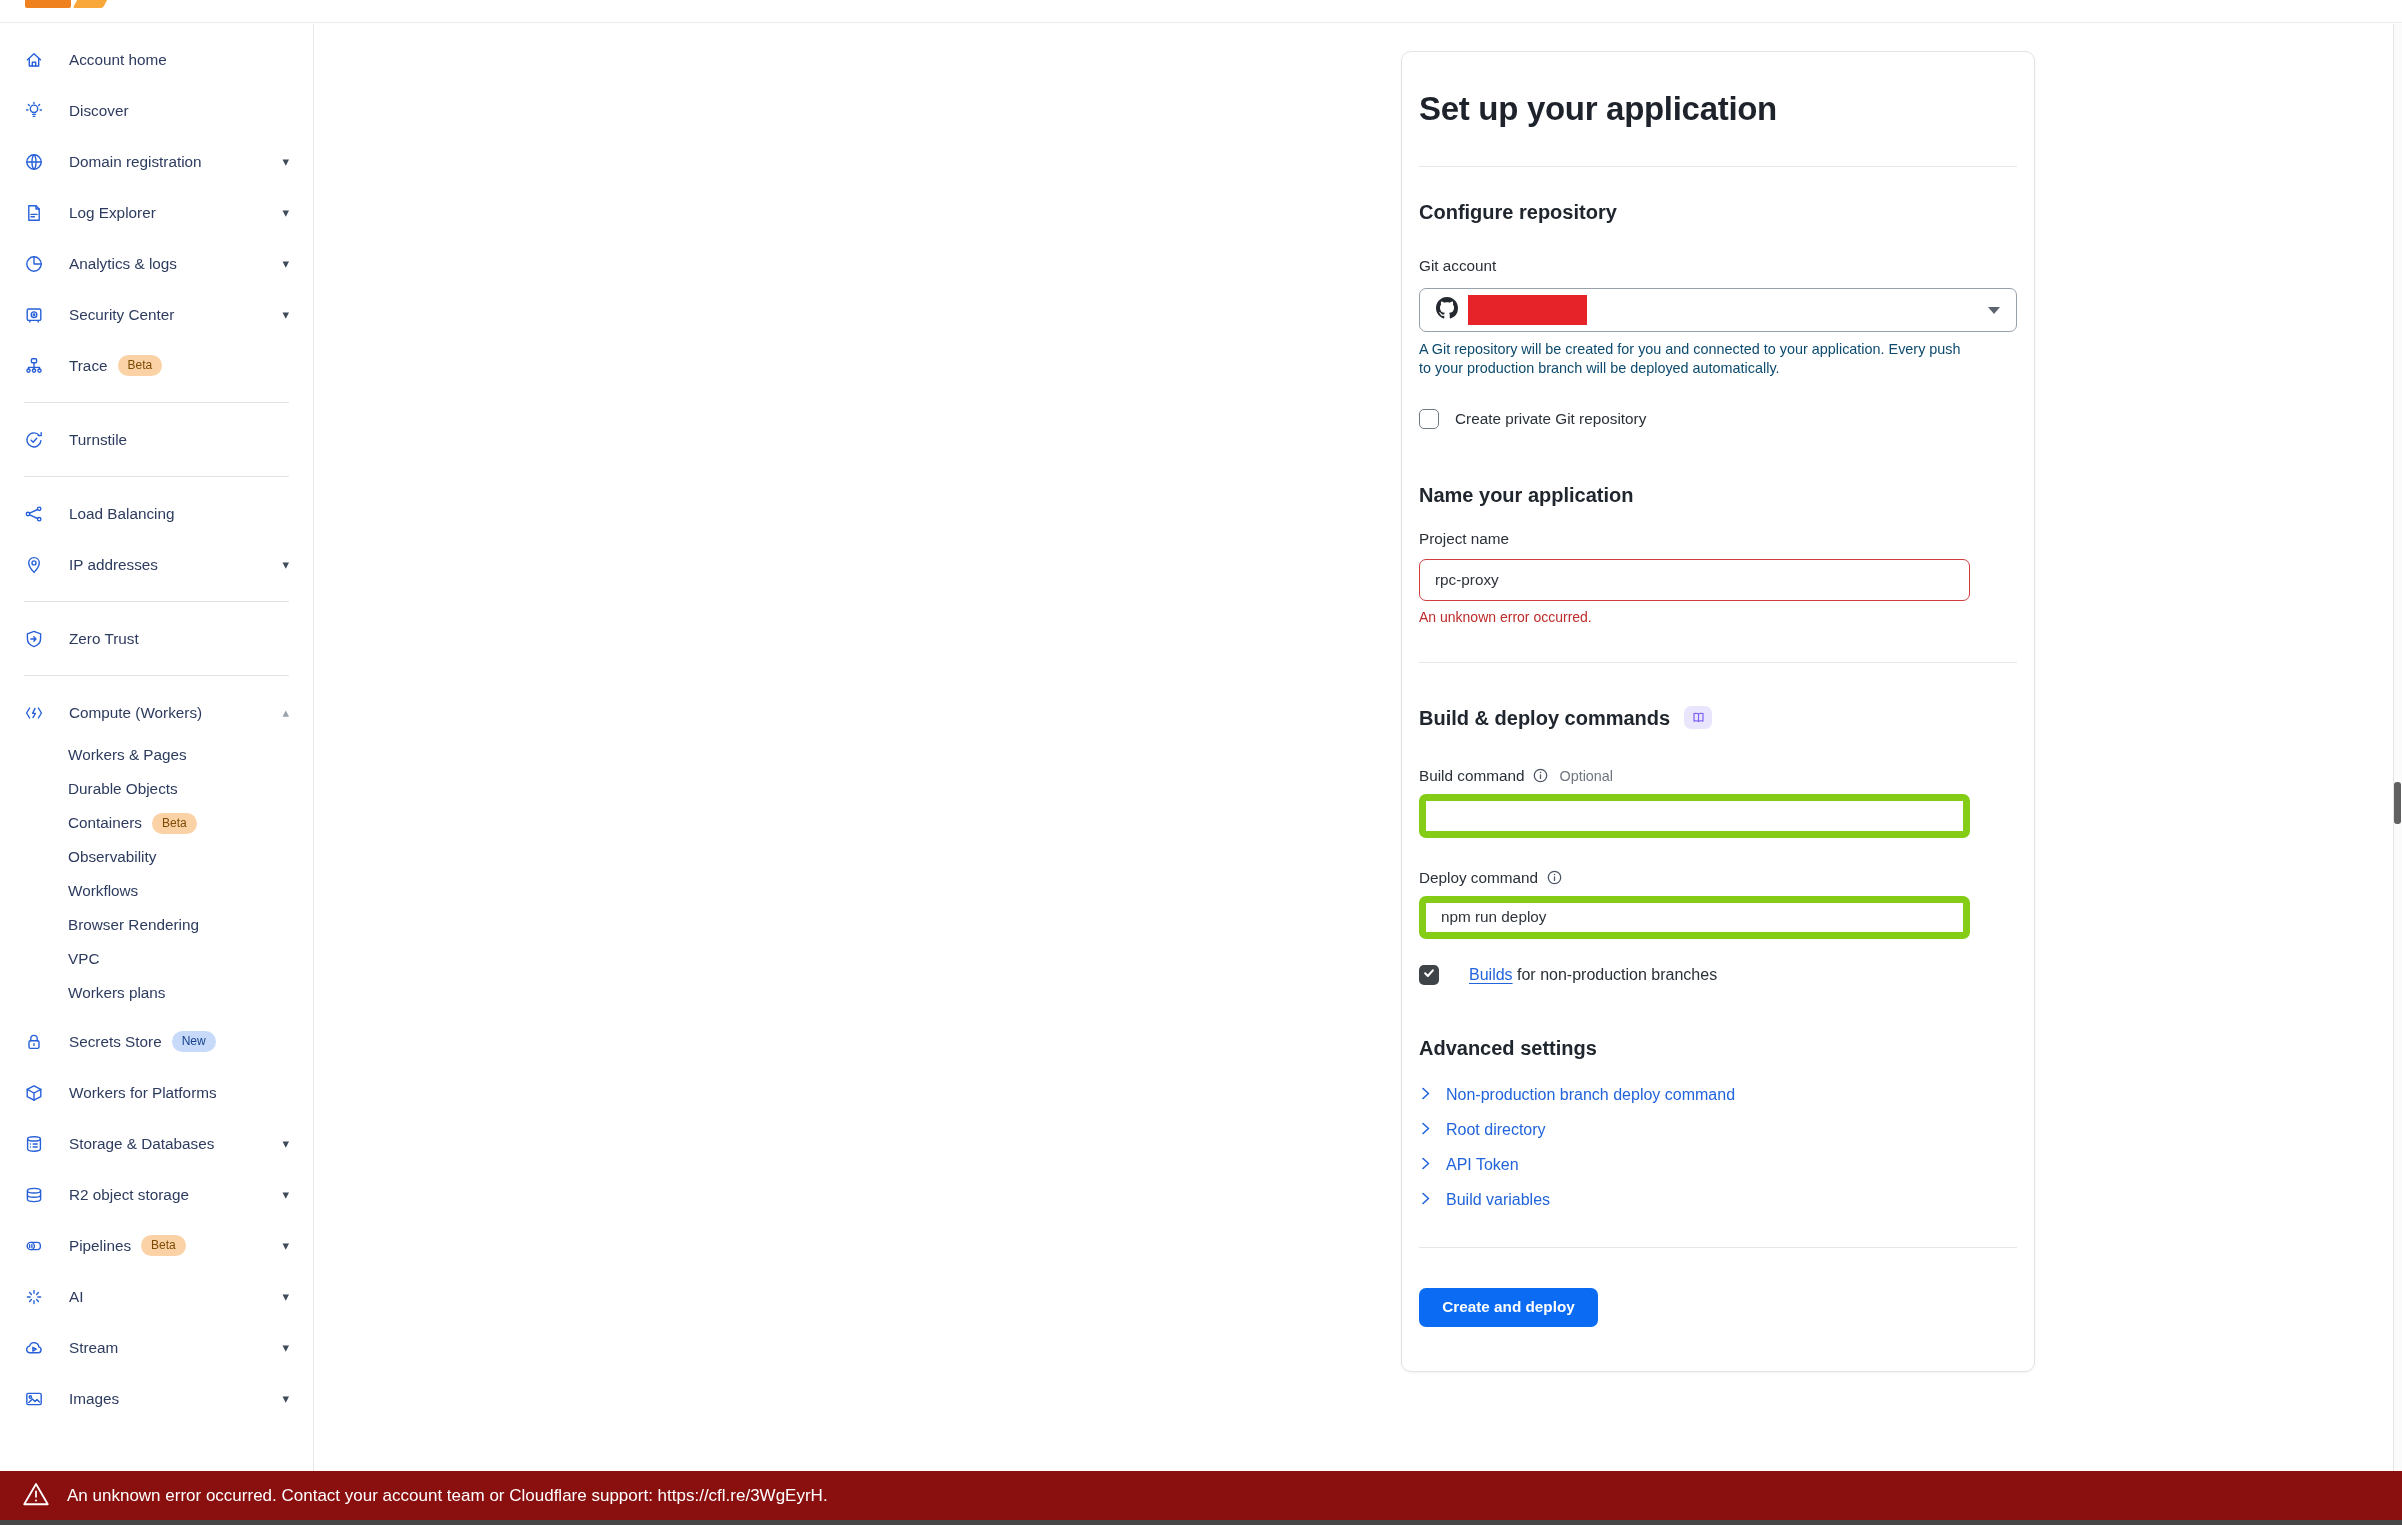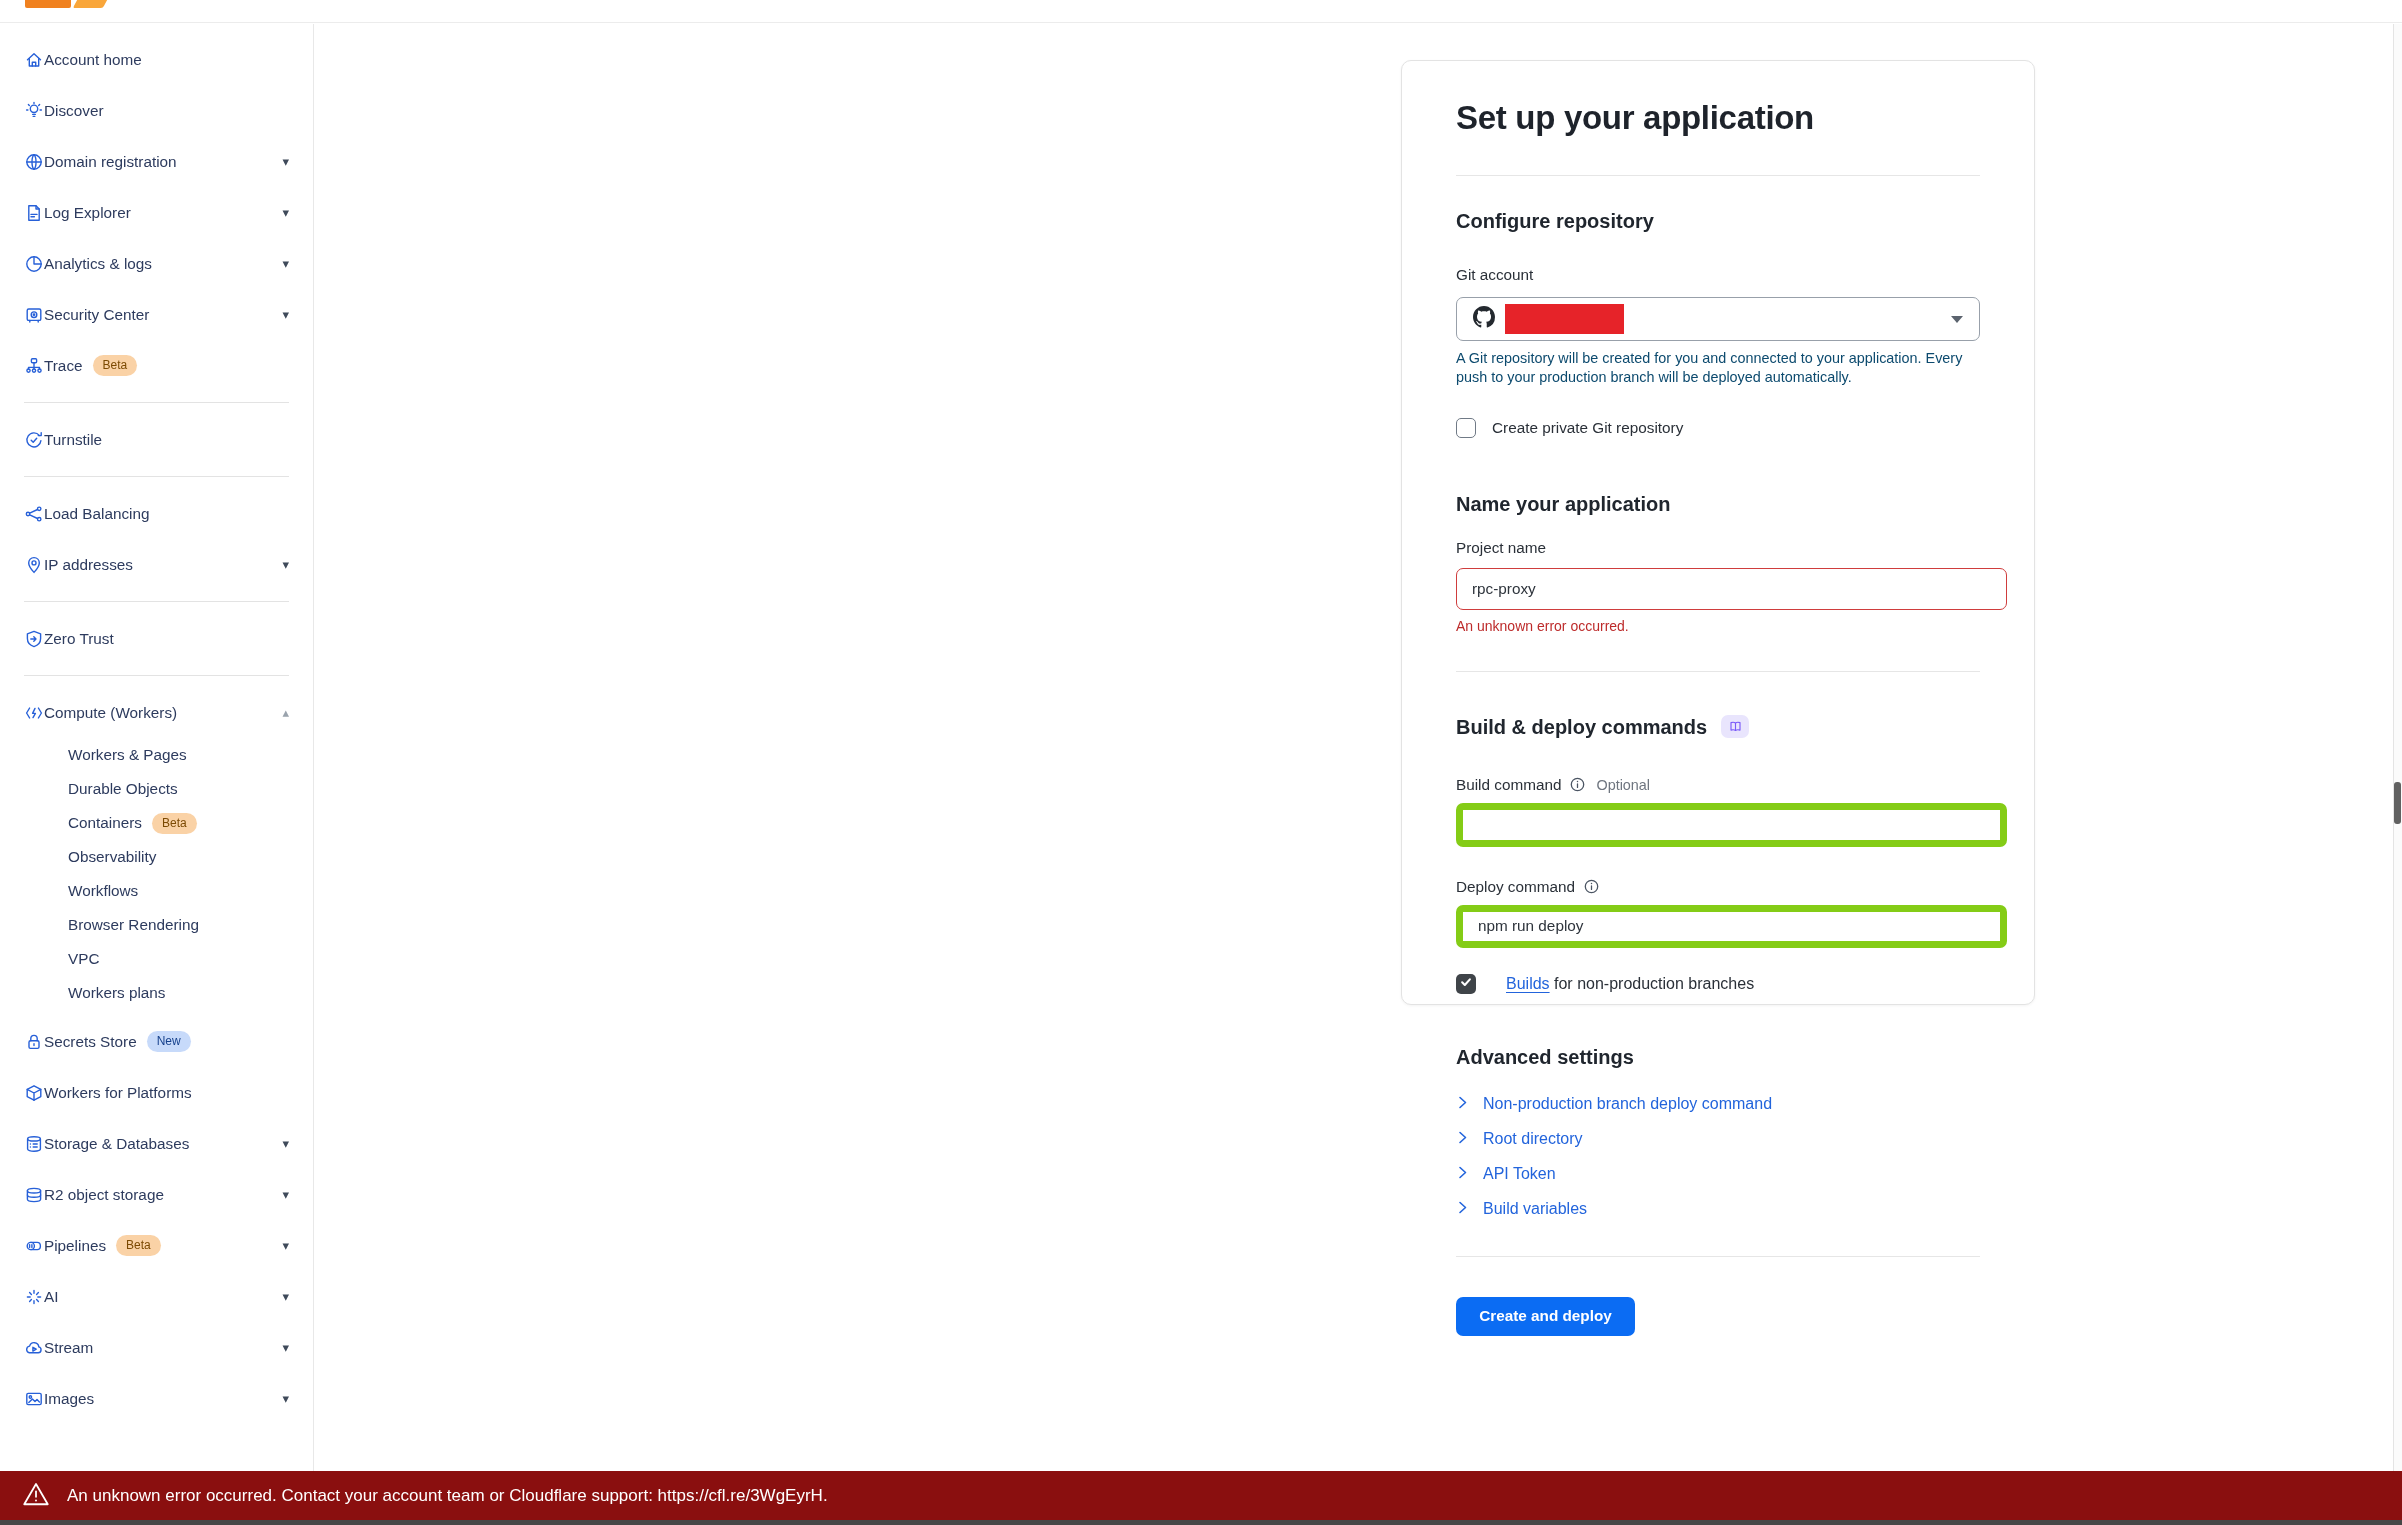--- a/index.html
+++ b/index.html
@@ -11,36 +11,36 @@
     background:#fff; border-bottom:1px solid #ececec; }
   .logo-frag { position:absolute; top:0; left:25px; height:8px; width:79px; }
   .logo-frag .p1 { position:absolute; left:0; top:0; width:46px; height:8px; background:#f0811f; border-radius:0 0 2px 2px; }
   .logo-frag .p2 { position:absolute; left:50px; top:0; width:30px; height:8px; background:#f9a63a; transform:skewX(-28deg); border-radius:0 0 2px 2px; }
 
   
   .sidebar { position:absolute; left:0; top:24px; width:314px; height:1448px;
     background:#fff; border-right:1px solid #e8e8e8; padding-top:10px; overflow:hidden; }
   .srow { display:flex; align-items:center; height:51px; padding:0 24px; cursor:pointer; }
   .srow .sicon { width:20px; height:20px; flex:0 0 20px; display:flex; align-items:center; justify-content:center; }
-  .srow .slabel { font-size:15.3px; color:#2d3b5e; white-space:nowrap; }
+  .srow .slabel { margin-left:25px; font-size:15.3px; color:#2d3b5e; white-space:nowrap; }
   .srow.sub { height:34px; padding-left:68px; }
   .srow.sub .slabel { margin-left:0; }
   .srow.after-sub { margin-top:6px; }
   .sdivider { border-top:1px solid #e3e3e3; margin:11px 24px; }
   .badge { margin-left:10px; font-size:12px; padding:3px 10px 4px; border-radius:11px; white-space:nowrap; }
   .badge.beta { background:#fad2a6; color:#7c4a03; }
   .badge.new  { background:#c7dafa; color:#16418c; }
   .chev { margin-left:auto; font-size:13px; line-height:1; }
   .chev.down { color:#3f4a5a; }
   .chev.up { color:#9aa3ad; }
 
   
-  .card { position:absolute; left:1401px; top:60px; width:634px; height:945px;
+  .card { position:absolute; left:1401px; top:51px; width:634px; height:1321px;
     background:#fff; border:1px solid #e3e3e3; border-radius:10px;
-    box-shadow:0 1px 3px rgba(0,0,0,.05); padding:0 54px; }
+    box-shadow:0 1px 3px rgba(0,0,0,.05); padding:0 17px; }
   .card h1 { margin-top:37px; font-size:33px; line-height:40px; color:#1e232b; letter-spacing:-0.3px; }
   .cdivider { border-top:1px solid #e6e6e6; margin-top:37px; }
   .card h2 { font-size:20px; line-height:24px; color:#20262e; }
   .h2-configure { margin-top:33px; }
   .h2-name { margin-top:54px; }
   .h2-build { margin-top:43px; display:flex; align-items:center; }
   .h2-advanced { margin-top:51px; }
   .flabel { font-size:15.3px; line-height:20px; color:#2a3038; font-weight:500; display:flex; align-items:center; }
   .lbl-git { margin-top:32px; }
   .lbl-project { margin-top:22px; }

